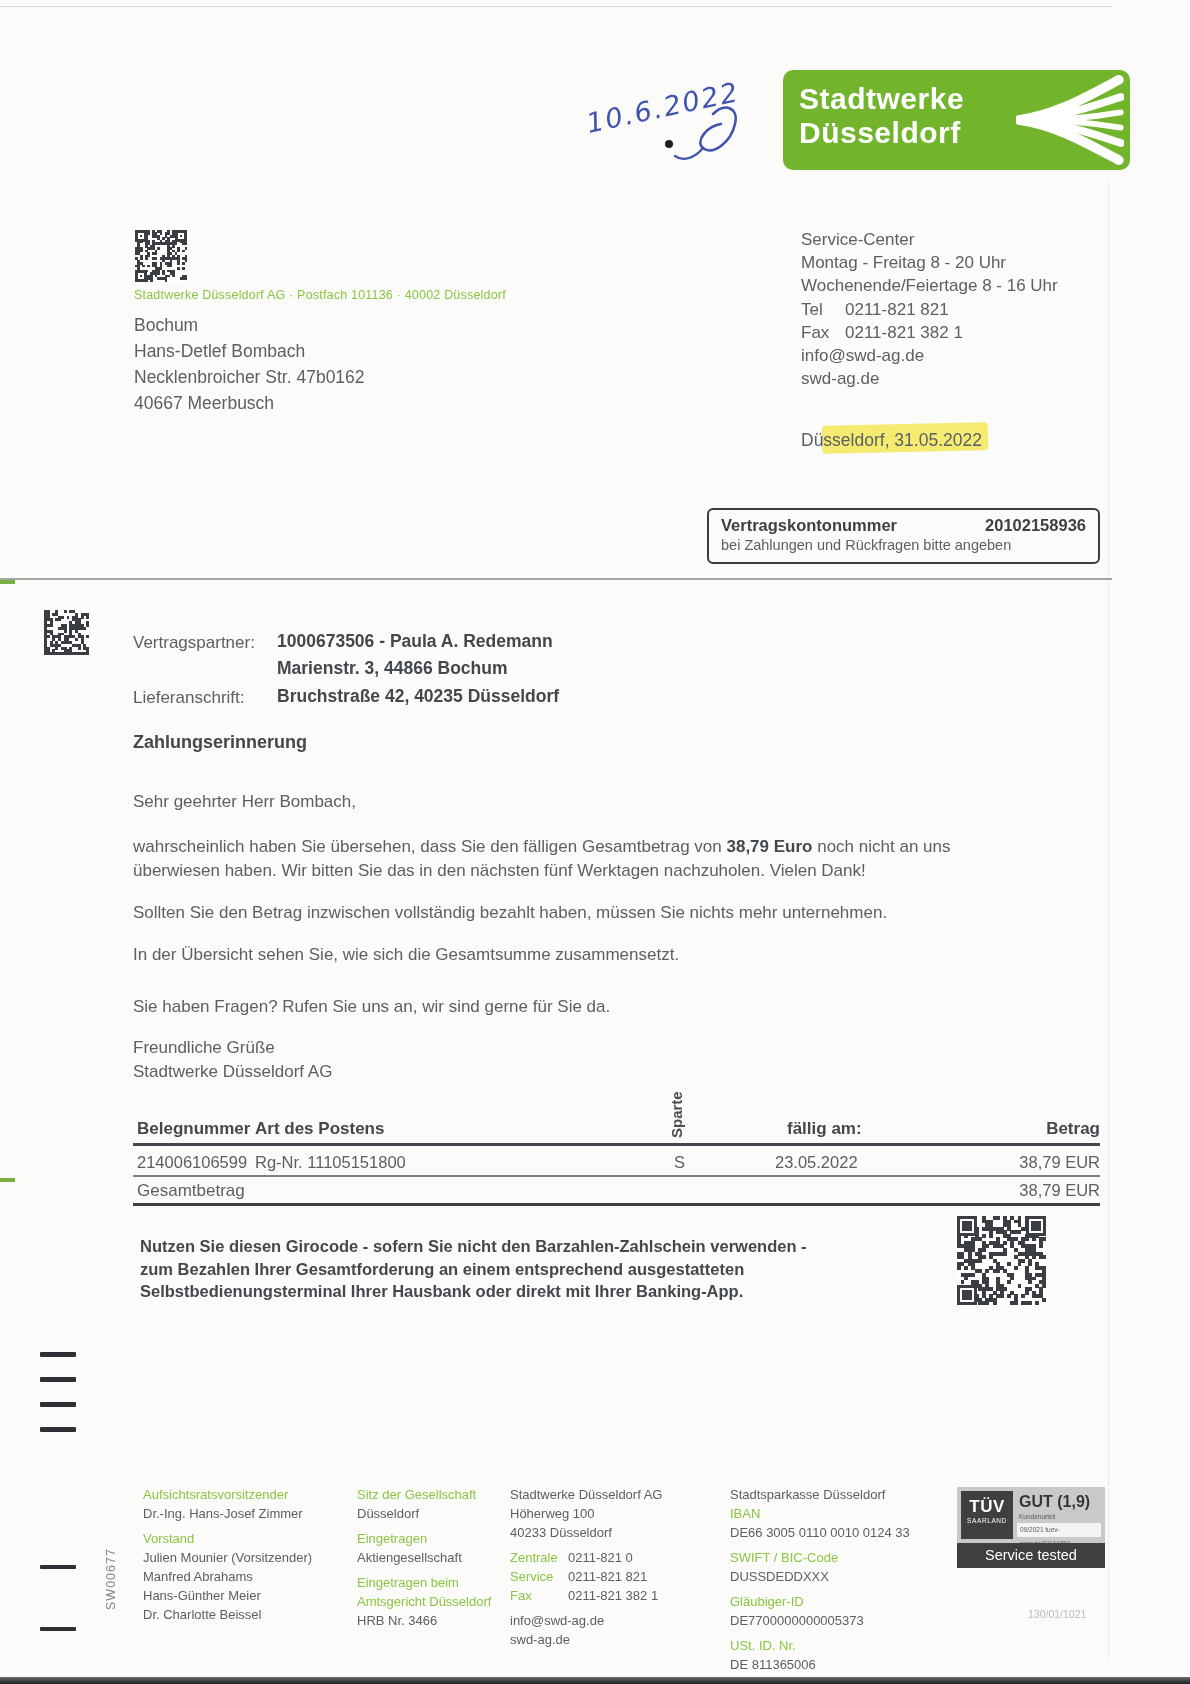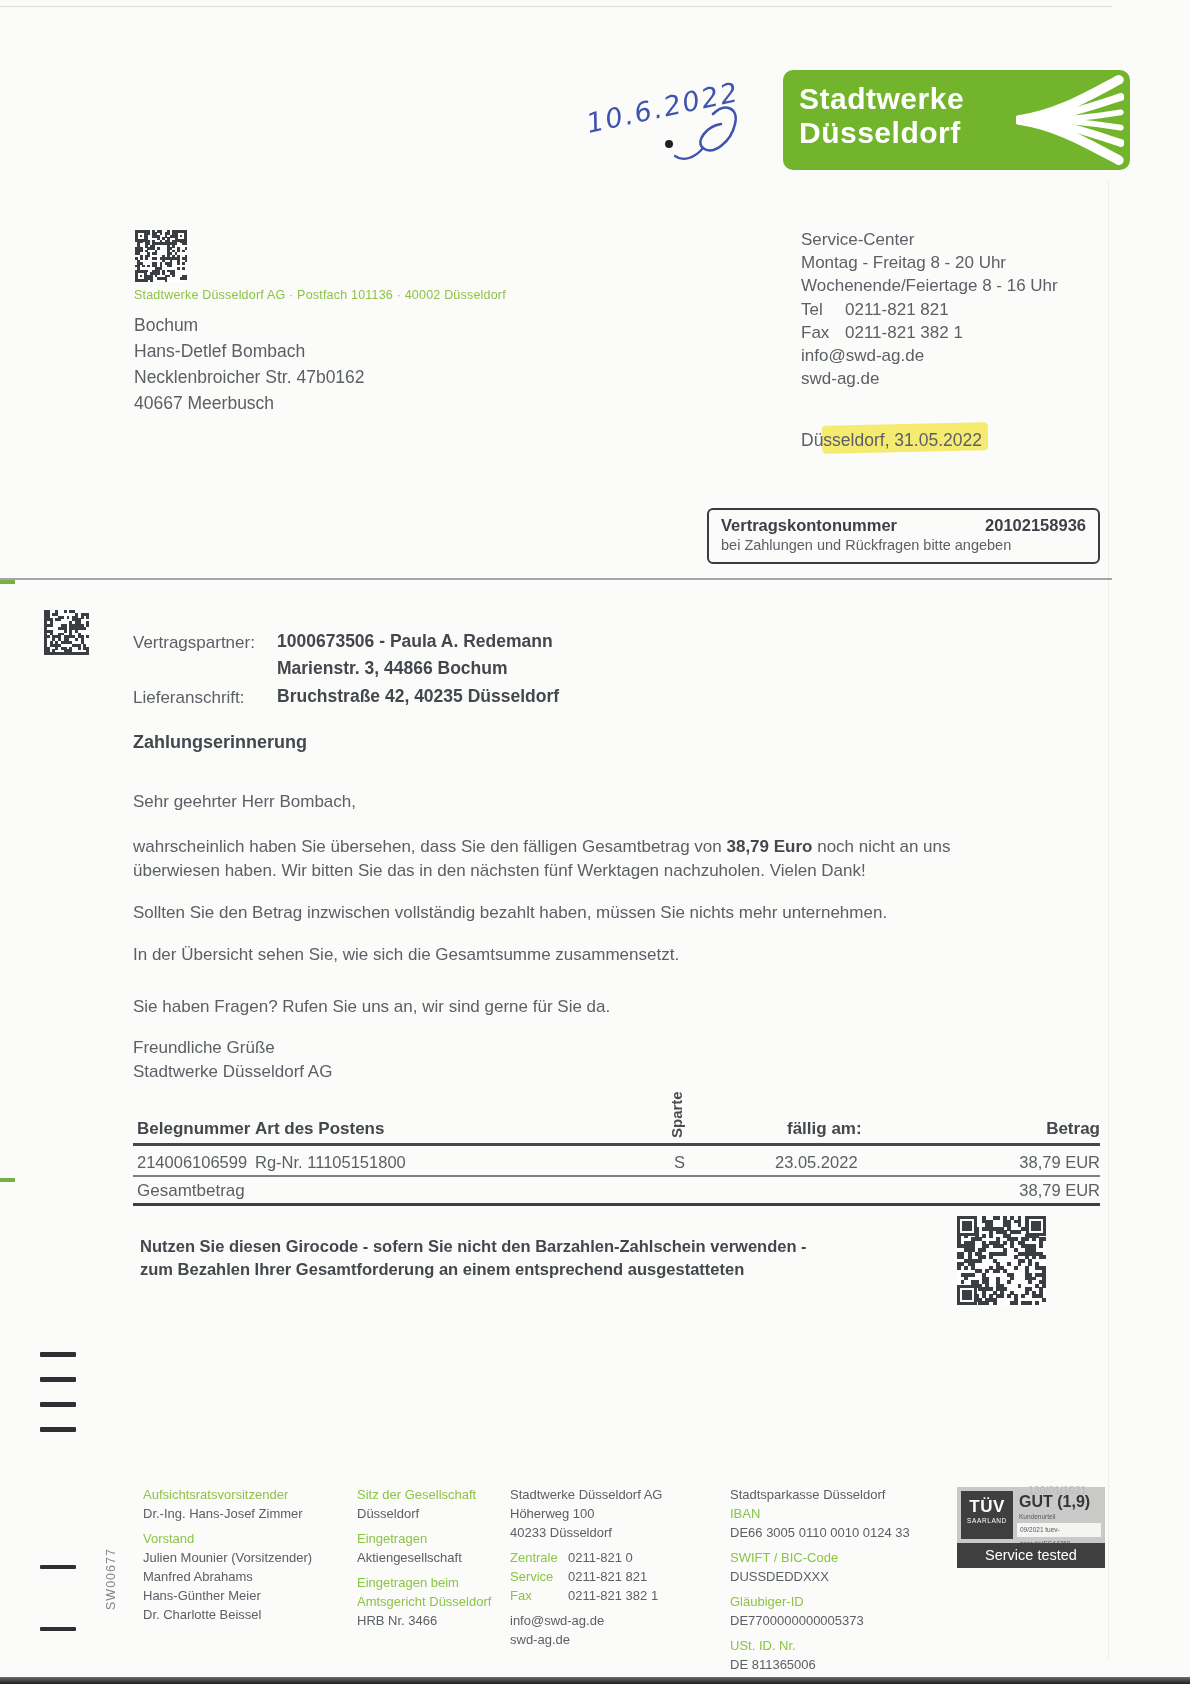--- a/index.html
+++ b/index.html
@@ -499,20 +499,21 @@
   <div class="abs" style="left:133px;top:1175px;width:967px;height:1.5px;background:#7c7f83;"></div>
 
   <div class="abs td" style="left:137px;top:1181px;font-size:17px;">Gesamtbetrag</div>
   <div class="abs td" style="left:990px;top:1181px;width:110px;text-align:right;">38,79 EUR</div>
   <div class="abs" style="left:133px;top:1203px;width:967px;height:3px;background:#3b4046;"></div>
   <div class="abs tick" style="left:0;top:1178px;width:15px;height:4px;"></div>
 
   <div class="abs giro" style="left:140px;top:1235px;width:800px;">
     <div>Nutzen Sie diesen Girocode - sofern Sie nicht den Barzahlen-Zahlschein verwenden -</div>
     <div>zum Bezahlen Ihrer Gesamtforderung an einem entsprechend ausgestatteten</div>
+    <div>Selbstbedienungsterminal Ihrer Hausbank oder direkt mit Ihrer Banking-App.</div>
   </div>
   <div class="abs" style="left:957px;top:1216px;width:89px;height:89px;" data-qr="41">
     <b class="qf tl"></b>
       <b class="qf tr"></b>
       <b class="qf bl"></b>
   <i style="left:0%;top:0%;width:4.4%;height:4.4%"></i>
       <i style="left:4%;top:0%;width:4.4%;height:4.4%"></i>
       <i style="left:8%;top:0%;width:4.4%;height:4.4%"></i>
       <i style="left:28%;top:0%;width:4.4%;height:4.4%"></i>
       <i style="left:40%;top:0%;width:4.4%;height:4.4%"></i>
@@ -862,17 +863,17 @@
         <div class="t1">TÜV</div>
         <div class="t2">SAARLAND</div>
       </div>
       <div class="grade">GUT (1,9)</div>
       <div class="sub">Kundenurteil</div>
       <div class="strip">09/2021  tuev-saar.de/SC44760</div>
     </div>
     <div class="bar">Service tested</div>
   </div>
 
-  <div class="abs printcode" style="left:1028px;top:1484px;">130/01/1021</div>
+  <div class="abs printcode" style="left:1028px;top:1608px;">130/01/1021</div>
 
   <div class="abs bottom-edge" style="left:0;top:1677px;width:1190px;height:7px;"></div>
 
 </div>
 
 </body></html>

